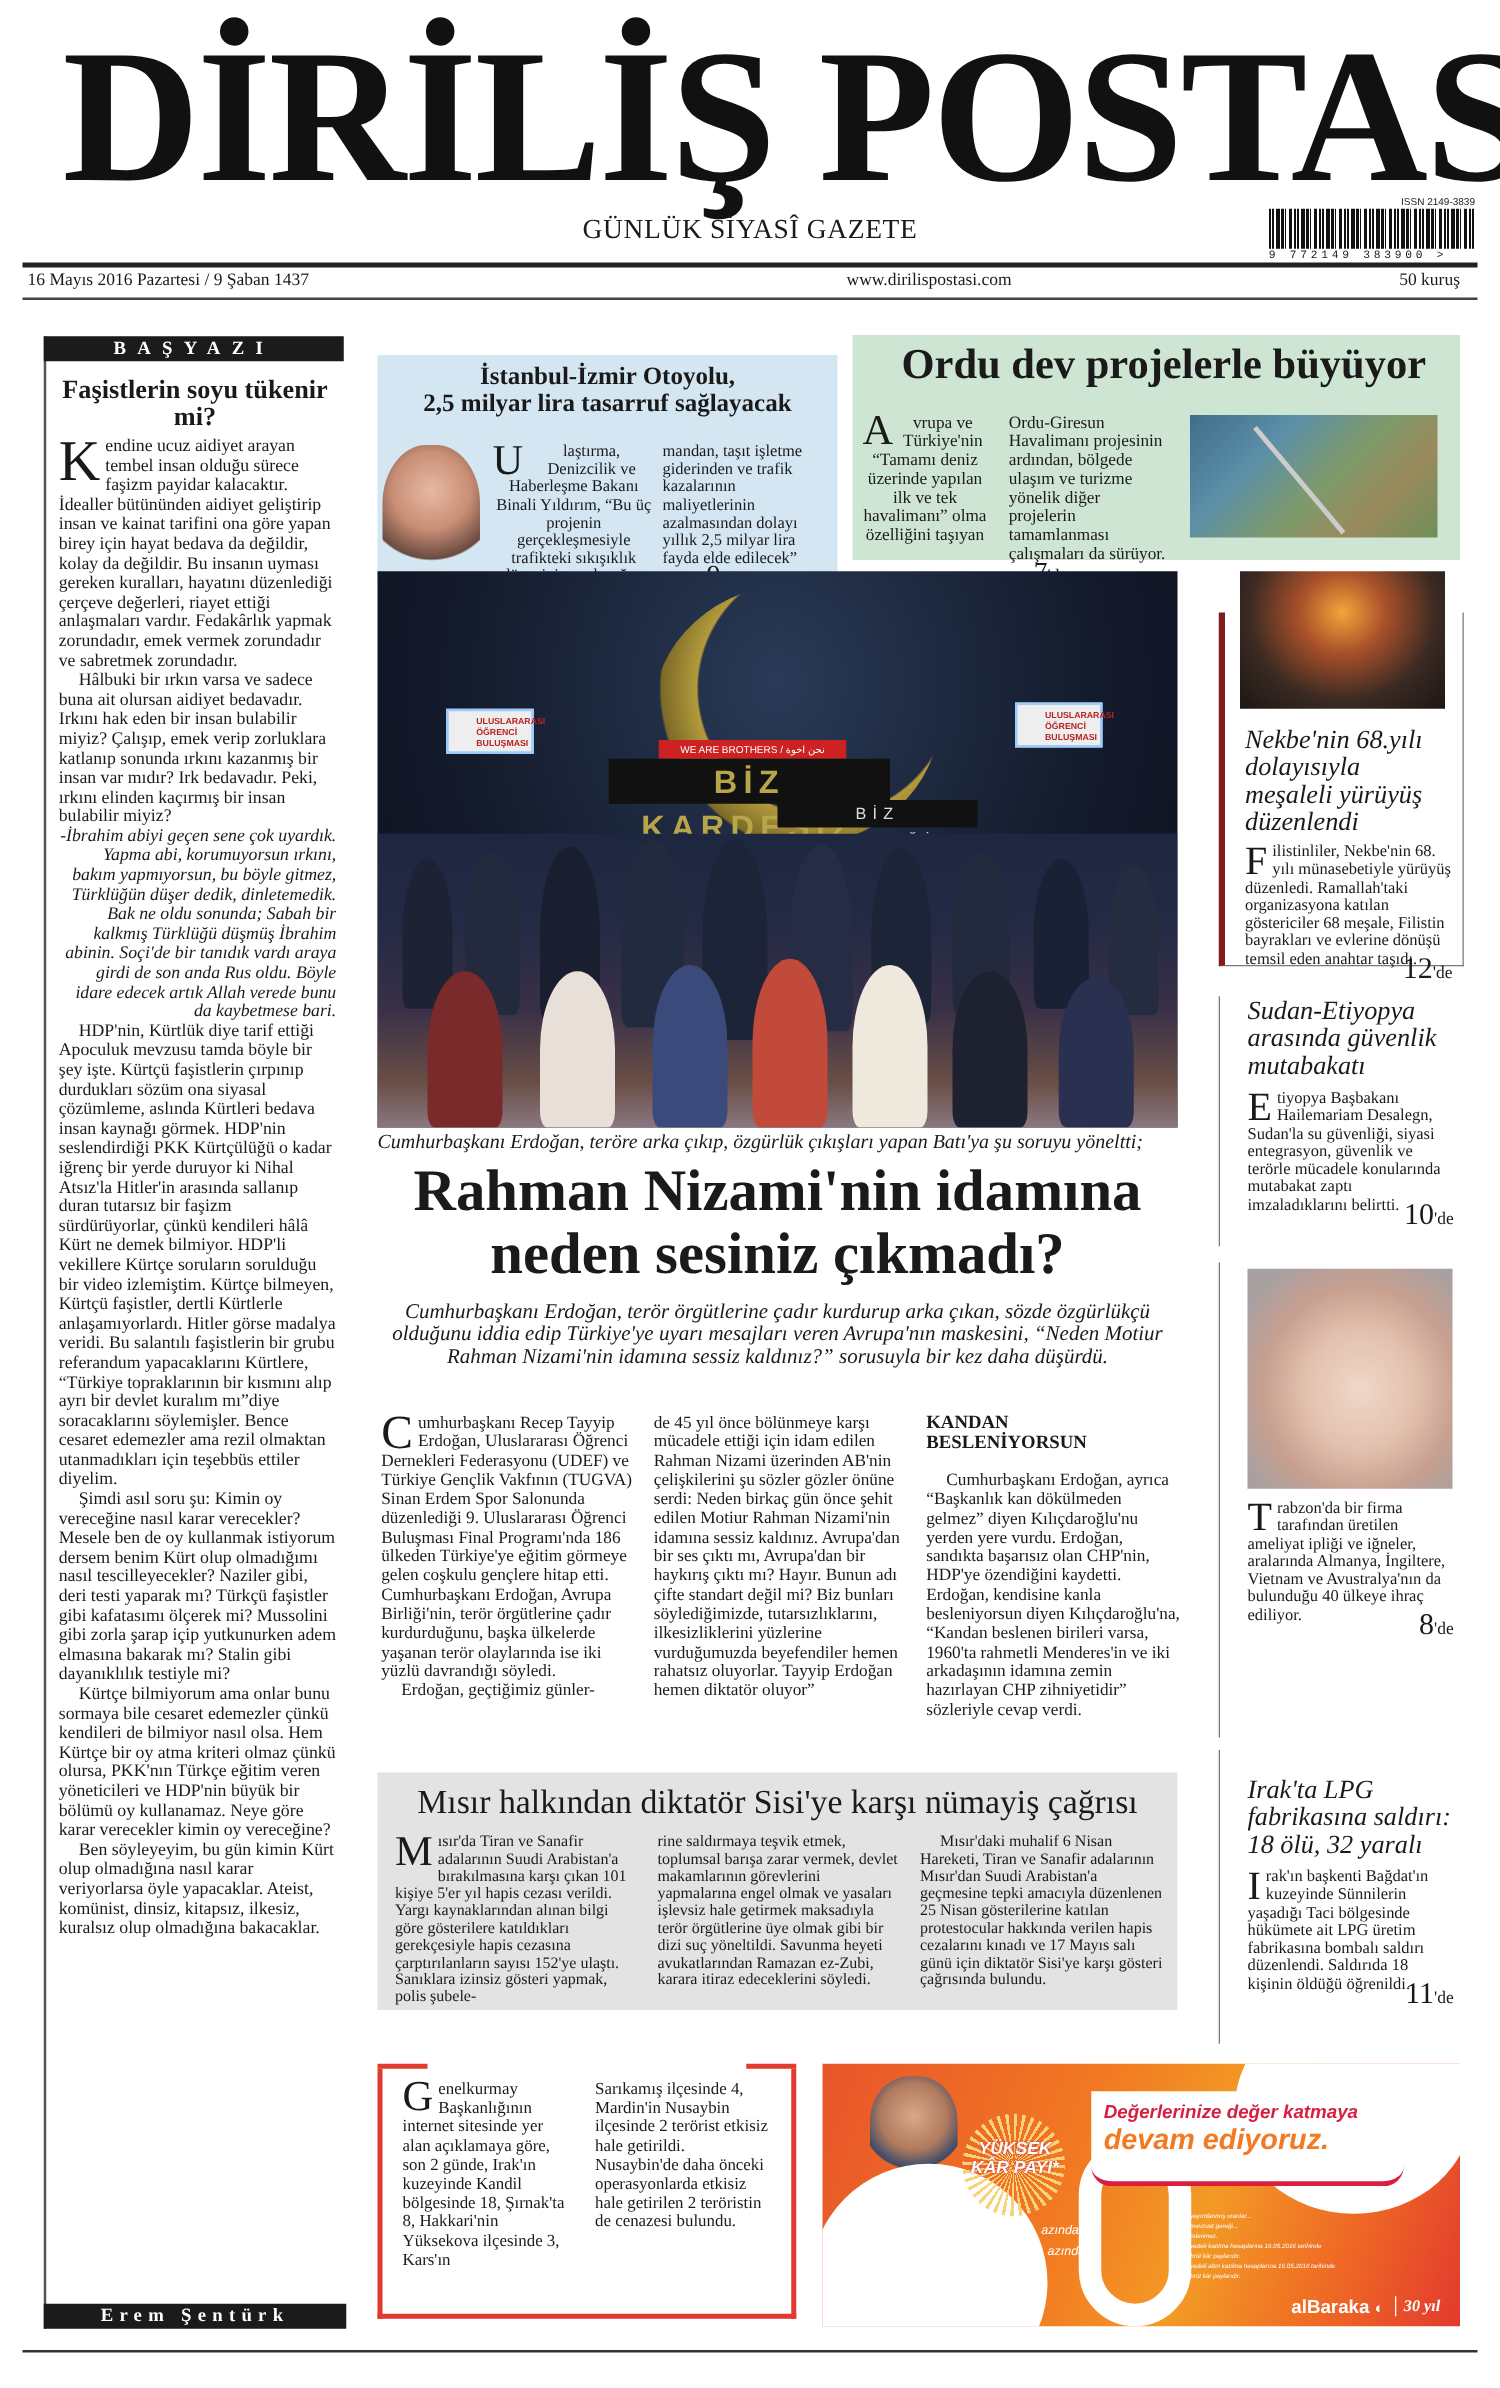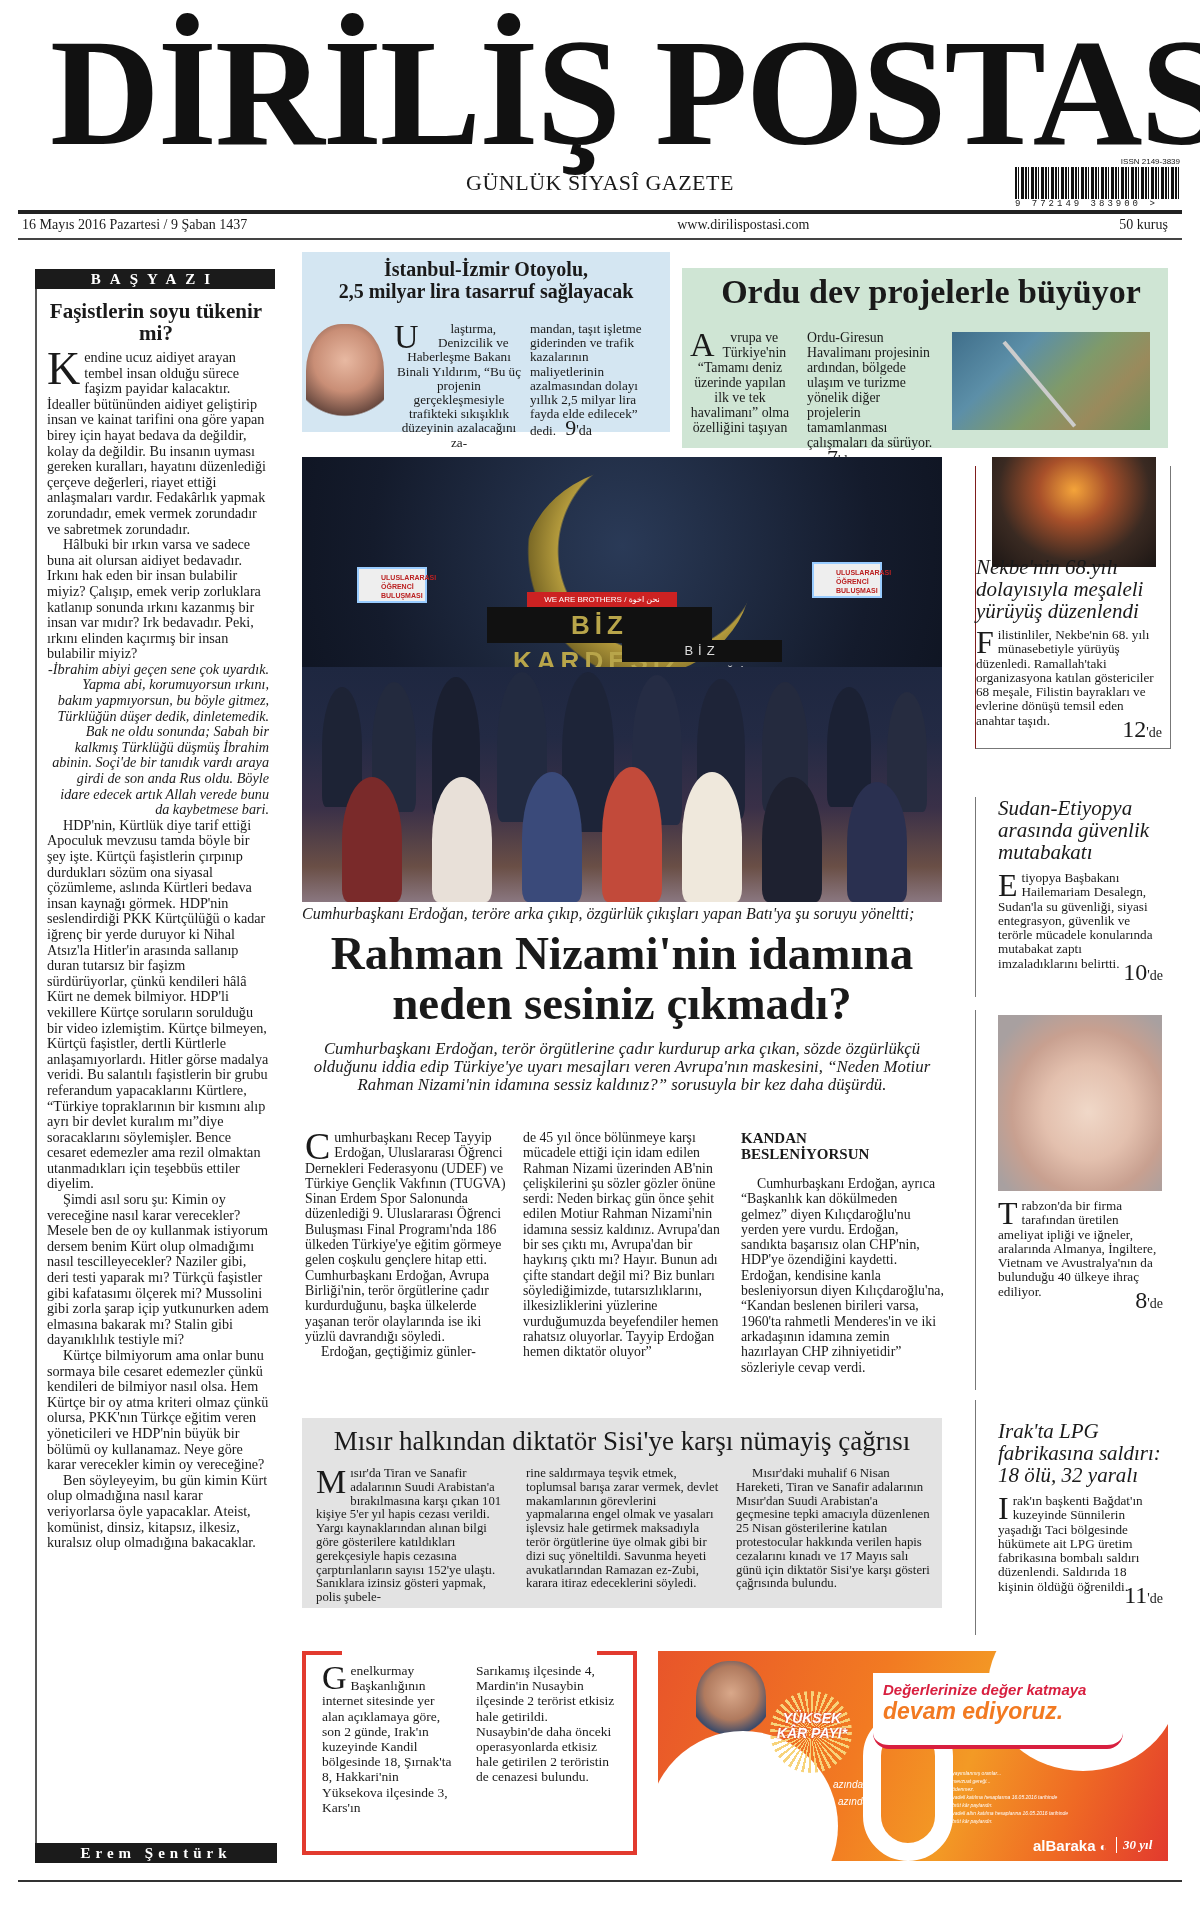--- a/index.html
+++ b/index.html
@@ -22,21 +22,21 @@
   .ed-header { background: #1b1b1b; color: #fff; text-align: center; font-weight: bold; font-size: 15px; letter-spacing: 9px; height: 20px; line-height: 20px; margin-left: -2px; }
   .ed-title { text-align: center; font-weight: bold; font-size: 21px; line-height: 22px; margin: 11px 0 6px; }
   .ed-body { padding: 0 6px 0 10px; font-size: 14.2px; line-height: 15.6px; text-align: left; }
   .ed-body p { margin: 0; }
   .ed-body p.ind { text-indent: 16px; }
   .ed-body p.it { font-style: italic; text-align: right; }
   .dropcap { float: left; font-size: 46px; line-height: 34px; margin: 2px 4px 0 0; }
   .ed-footer { position: absolute; left: -2px; bottom: 0; width: 242px; background: #1b1b1b; color: #fff; font-weight: bold; font-size: 15px; letter-spacing: 5px; text-align: center; height: 20px; line-height: 20px; }
 
   
-  .box-blue { left: 302px; top: 252px; width: 368px; height: 180px; background: #d4e6f2; }
+  .box-blue { left: 302px; top: 284px; width: 368px; height: 180px; background: #d4e6f2; }
   .box-green { left: 682px; top: 268px; width: 486px; height: 180px; background: #cfe5d4; }
   .box-title { font-weight: bold; text-align: center; }
   .col-text { font-size: 13.2px; line-height: 14.2px; }
   .pageref { font-size: 22px; }
   .pageref small { font-size: 14px; }
 
   
   .main-photo { left: 302px; top: 457px; width: 640px; height: 445px; background: radial-gradient(ellipse at 50% 20%, #2a3a57 0%, #141b2c 55%, #0a0e18 100%); overflow: hidden; }
   .crescent { left: 220px; top: 10px; width: 230px; height: 210px; border-radius: 50%; background: radial-gradient(circle at 60% 40%, transparent 54%, #b39a3c 55%, #7c6a26 70%, transparent 71%); }
   .banner-kardes { left: 185px; top: 150px; width: 225px; height: 36px; background: #111; color: #b8a54a; font-family: "Liberation Sans", sans-serif; font-weight: bold; font-size: 26px; letter-spacing: 5px; text-align: center; line-height: 36px; }
@@ -228,21 +228,21 @@
     <div>...vadeli altın katılma hesaplarına 16.05.2016 tarihinde</div>
     <div>...brüt kâr paylarıdır.</div>
   </div>
   <div class="abs" style="left:375px;top:186px;color:#fff;font-family:'Liberation Sans',sans-serif;font-weight:bold;font-size:15px;">
     <span>alBaraka</span> <span style="font-size:12px;">◐</span>
   </div>
   <div class="abs" style="left:458px;top:186px;color:#fff;font-family:'Liberation Serif',serif;font-style:italic;font-weight:bold;font-size:13px;border-left:1px solid #fff;padding-left:6px;">30 yıl</div>
 </div>
 
 <div class="abs" style="left:992px;top:457px;width:164px;height:110px;background:radial-gradient(ellipse at 50% 30%, #f4a43a 0%, #a8502a 30%, #3a2a22 65%, #1c1614 100%);"></div>
-<div class="abs" style="left:975px;top:466px;width:196px;height:283px;border-left:1px solid #7f1d1d;border-right:1px solid #777;border-bottom:1px solid #777;padding:90px 8px 0 0;">
+<div class="abs" style="left:975px;top:490px;width:196px;height:283px;border-left:5px solid #7f1d1d;border-right:1px solid #777;border-bottom:1px solid #777;padding:90px 8px 0 16px;">
   <div class="side-head" style="margin-bottom:6px;">Nekbe'nin 68.yılı dolayısıyla meşaleli yürüyüş düzenlendi</div>
   <div class="side-body"><span class="dropcap" style="font-size:32px;line-height:24px;">F</span><span>ilistinliler, Nekbe'nin 68. yılı münasebetiyle yürüyüş düzenledi. Ramallah'taki organizasyona katılan göstericiler 68 meşale, Filistin bayrakları ve evlerine dönüşü temsil eden anahtar taşıdı.</span></div>
   <div style="text-align:right;margin-top:-12px;"><span class="pageref" style="font-size:24px;"><span>12</span><small>'de</small></span></div>
 </div>
 
 <div class="abs" style="left:975px;top:797px;width:196px;height:200px;border-left:1px solid #777;padding:0 8px 0 22px;">
   <div class="side-head" style="margin-bottom:8px;">Sudan-Etiyopya arasında güvenlik mutabakatı</div>
   <div class="side-body"><span class="dropcap" style="font-size:32px;line-height:24px;">E</span><span>tiyopya Başbakanı Hailemariam Desalegn, Sudan'la su güvenliği, siyasi entegrasyon, güvenlik ve terörle mücadele konularında mutabakat zaptı imzaladıklarını belirtti.</span></div>
   <div style="text-align:right;margin-top:-12px;"><span class="pageref" style="font-size:24px;"><span>10</span><small>'de</small></span></div>
 </div>

